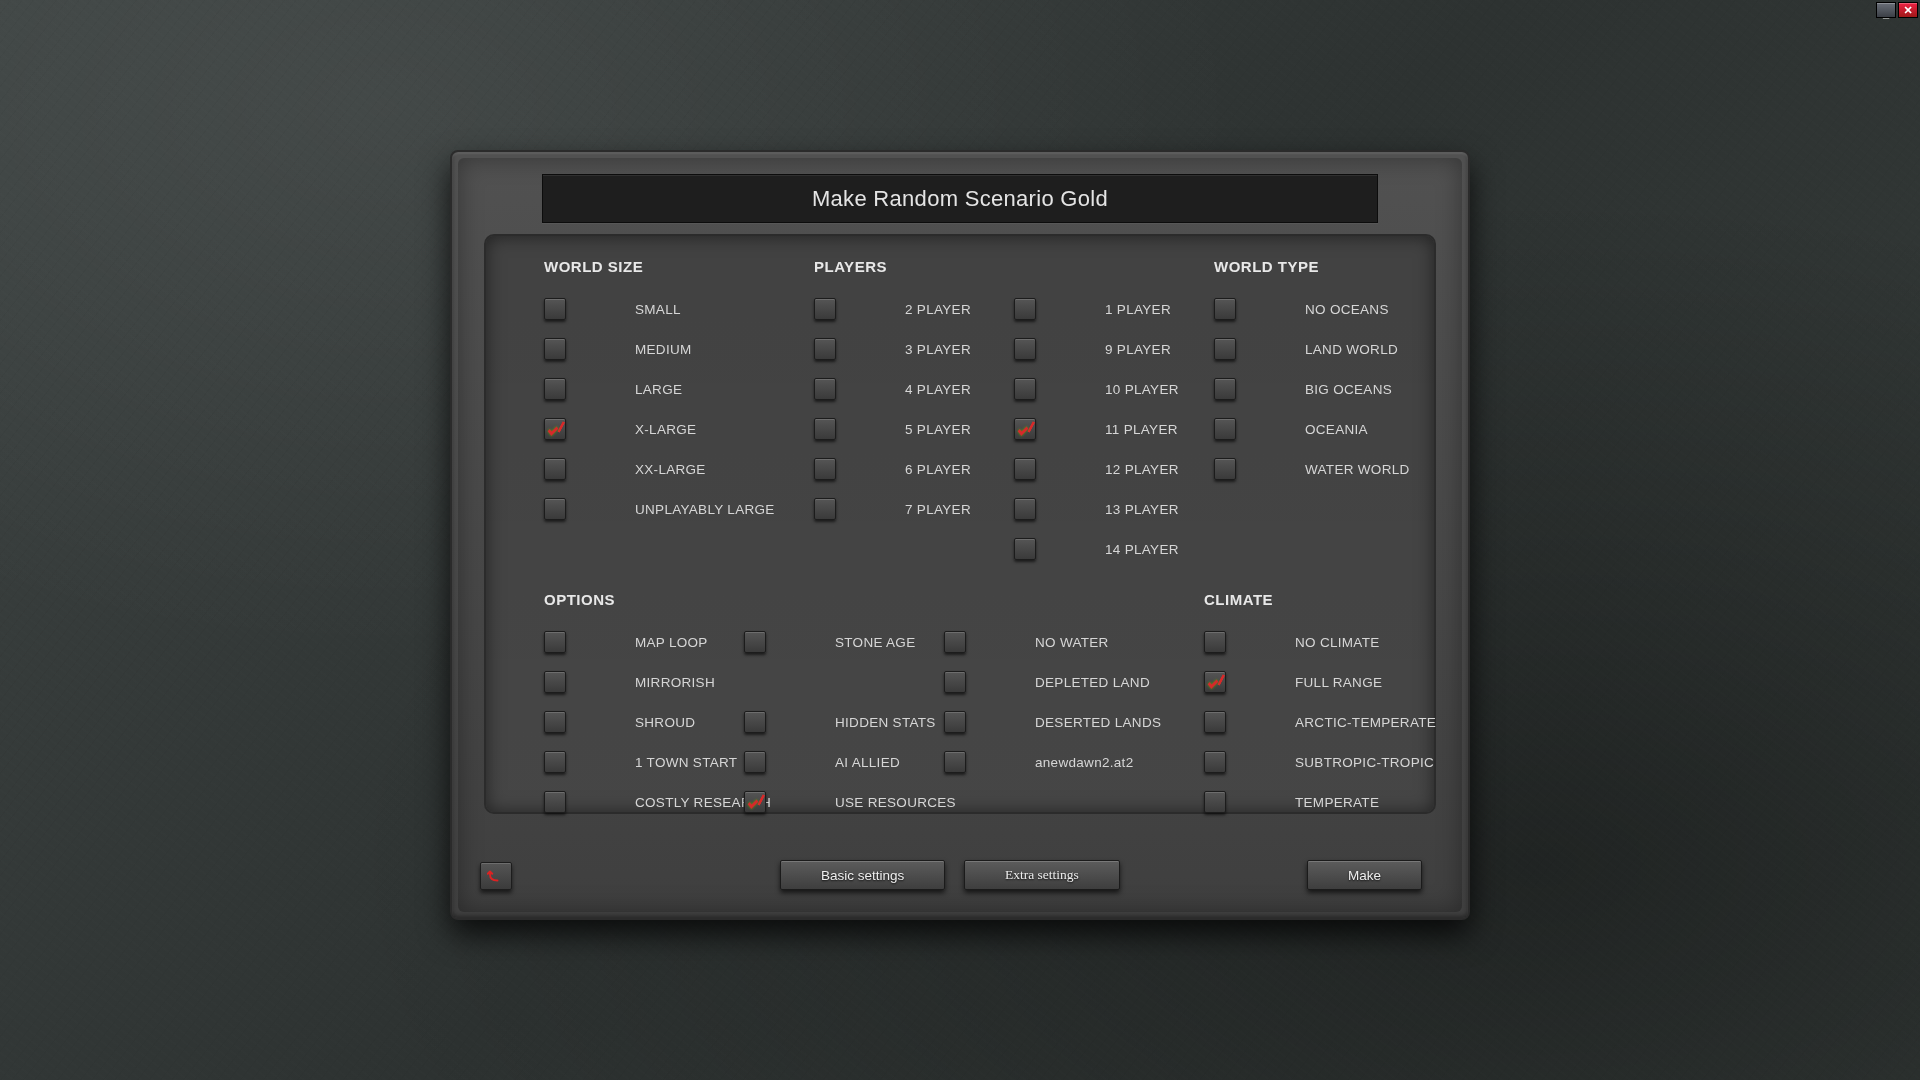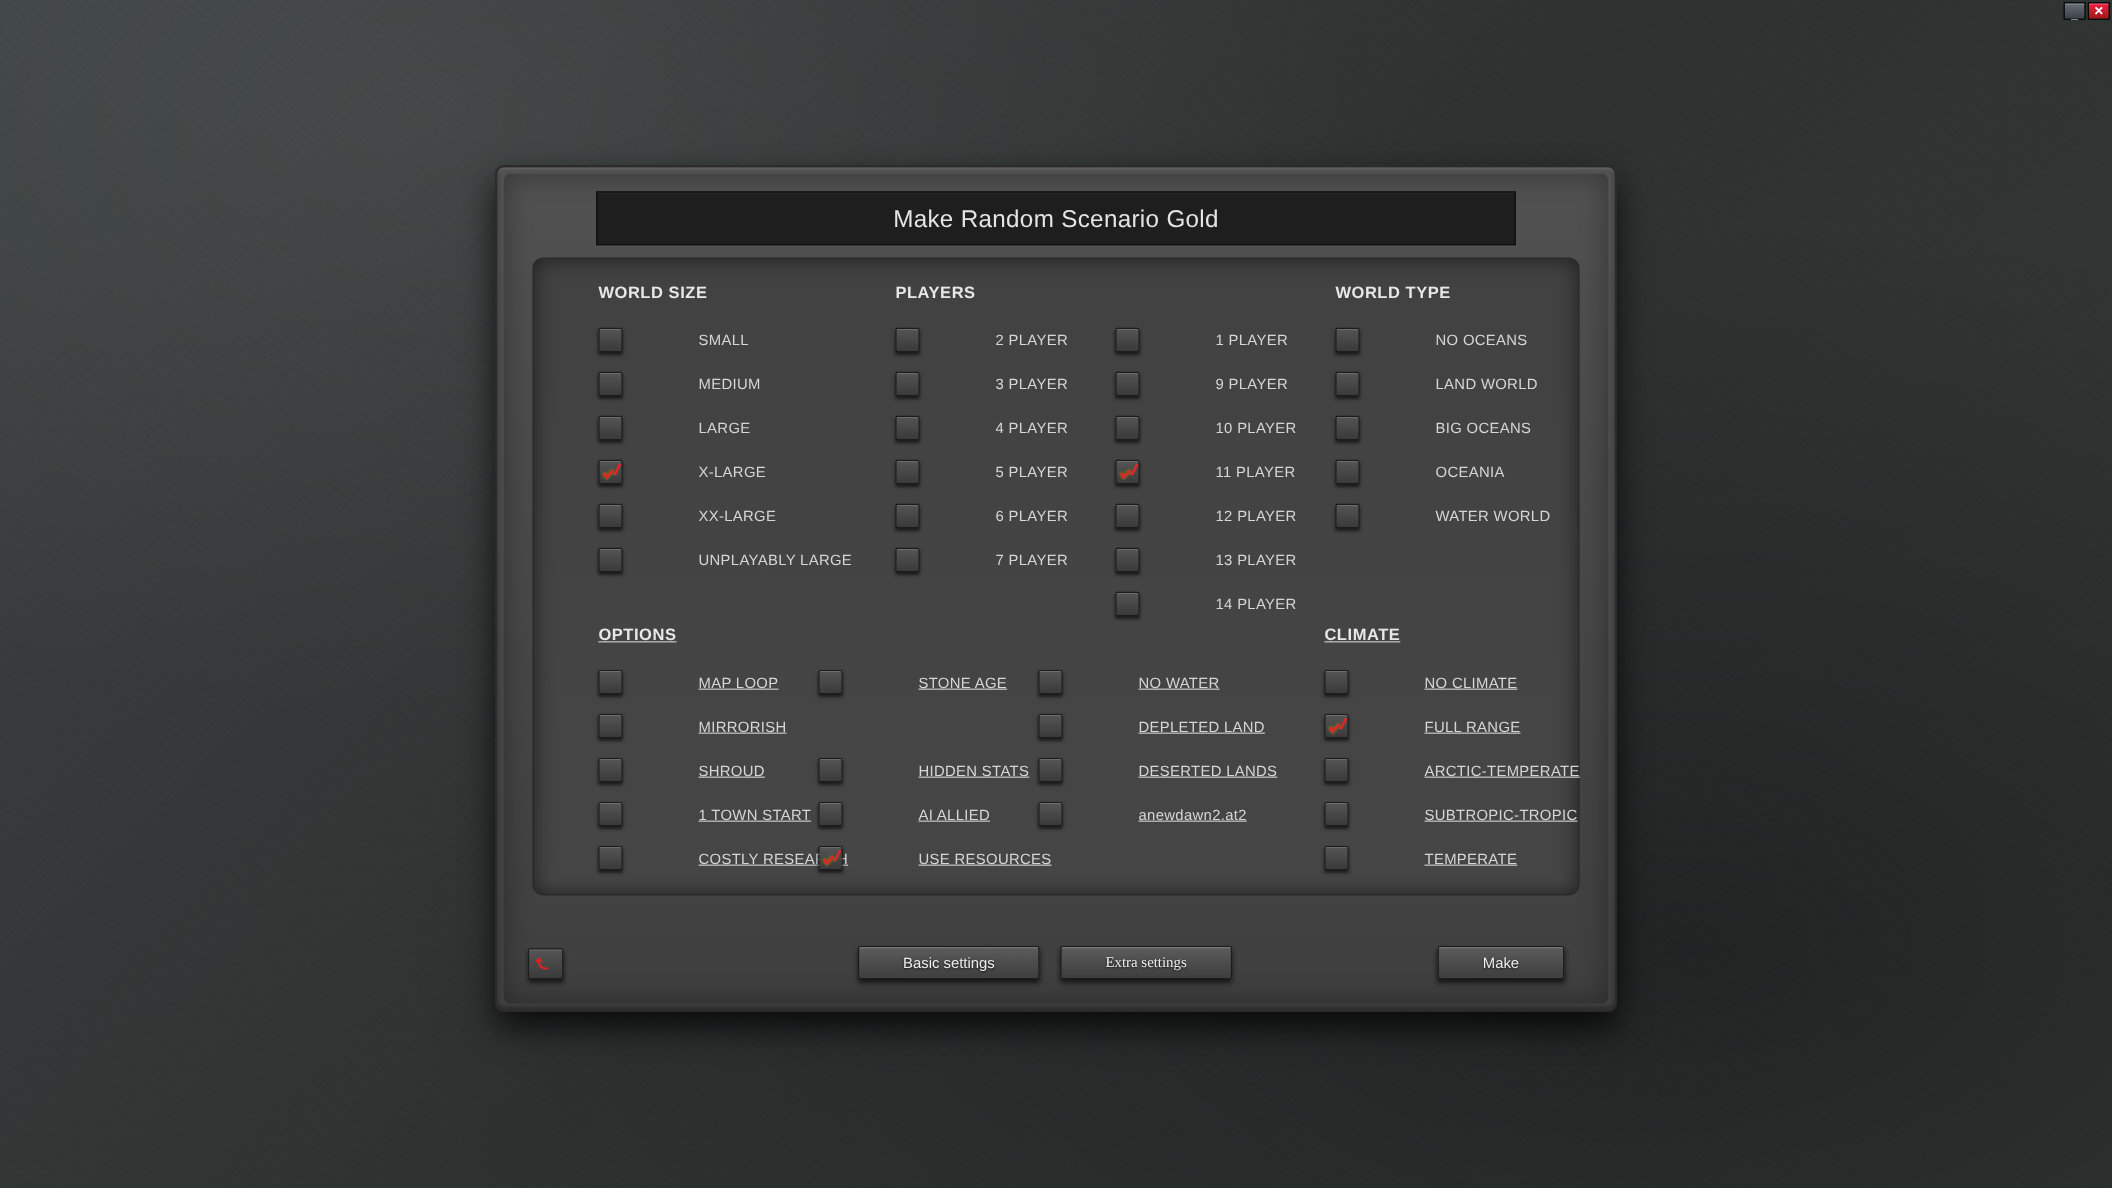--- a/index.html
+++ b/index.html
@@ -153,23 +153,23 @@
   }
   .opt-label {
     font-size: 13.5px;
     color:#d6d6d6;
     letter-spacing:.3px;
     white-space: nowrap;
   }
 
   
   .lower {
+    margin-top: 22px;
     display:grid;
     grid-template-columns: 200px 200px 260px 220px;
-    text-decoration: underline;
   }
 
   
   .bottom-row {
     position:absolute;
     left: 28px; right: 28px;
     bottom: 20px;
     height: 40px;
   }
   .back-btn {

